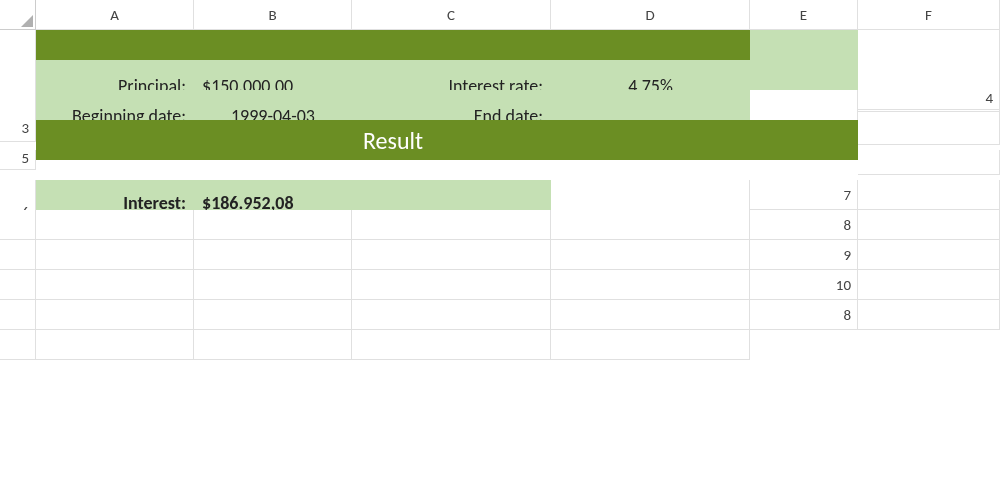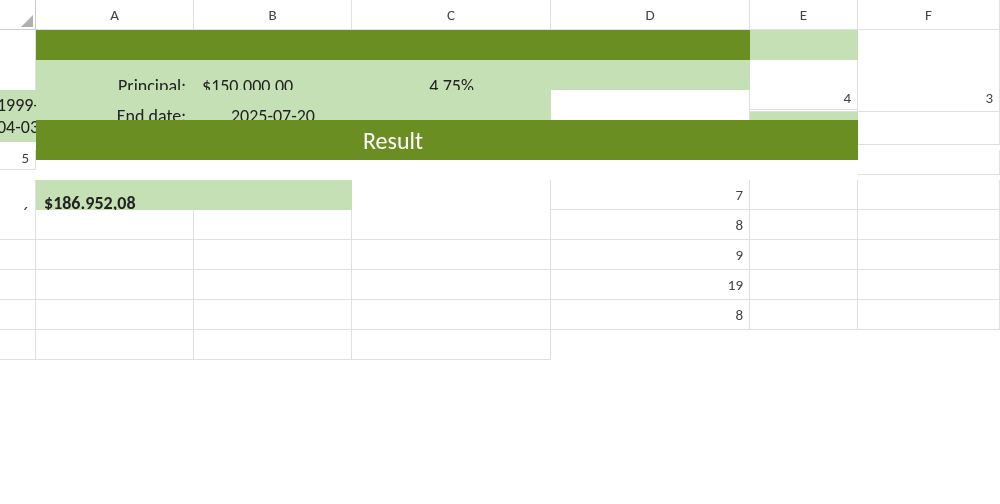--- a/index.html
+++ b/index.html
@@ -104,39 +104,41 @@
   <div class="cell row-h1"></div>
 
   <div class="rowhdr row2h" style="align-items:flex-end;padding-bottom:4px;">2</div>
   <div class="cell light light-label row2h">Principal:</div>
   <div class="cell light light-val row2h">
     <span class="currency">
         <span class="sym">$</span>
         <span class="amt">150.000,00</span>
       </span>
   </div>
+  <div class="cell light light-label row2h">Interest rate:</div>
   <div class="cell light light-val row2h" style="justify-content:center;text-align:center;">4,75%</div>
   <div class="cell row2h ecol"></div>
   <div class="cell row2h"></div>
 
   <div class="rowhdr row3h" style="align-items:flex-end;padding-bottom:4px;">3</div>
+  <div class="cell light light-label row3h">Beginning date:</div>
   <div class="cell light light-val row3h" style="justify-content:center;">1999-04-03</div>
   <div class="cell light light-label row3h">End date:</div>
-  <div class="cell light light-val row3h" style="justify-content:center;">2025-07-20</div>
   <div class="cell row3h ecol"></div>
   <div class="cell row3h"></div>
 
   <div class="rowhdr" style="height:20px;align-items:flex-end;padding-bottom:2px;">4</div>
   <div class="cell result-head" style="height:40px;grid-row:span 2;">Result</div>
   <div class="cell ecol" style="height:40px;grid-row:span 2;background:#6b8e23;"></div>
   <div class="cell" style="height:20px;"></div>
   <div class="rowhdr" style="height:20px;align-items:flex-end;padding-bottom:2px;">5</div>
   <div class="cell" style="height:20px;"></div>
 
   <div class="rowhdr row6h" style="align-items:flex-end;padding-bottom:4px;">6</div>
+  <div class="cell light light-label row6h bold">Interest:</div>
   <div class="cell light light-val row6h bold">
     <span class="currency bold">
         <span class="sym">$</span>
         <span class="amt">186.952,08</span>
       </span>
   </div>
   <div class="cell row6h ecol"></div>
   <div class="cell row6h"></div>
 
   <div class="rowhdr">7</div>
@@ -156,21 +158,21 @@
     <div class="cell"></div>
 
   <div class="rowhdr">9</div>
   <div class="cell"></div>
     <div class="cell"></div>
     <div class="cell"></div>
     <div class="cell"></div>
     <div class="cell"></div>
     <div class="cell"></div>
 
-  <div class="rowhdr">19</div>
+  <div class="rowhdr">10</div>
   <div class="cell"></div>
     <div class="cell"></div>
     <div class="cell"></div>
     <div class="cell"></div>
     <div class="cell"></div>
     <div class="cell"></div>
 
   <div class="rowhdr">8</div>
   <div class="cell"></div>
     <div class="cell"></div>

